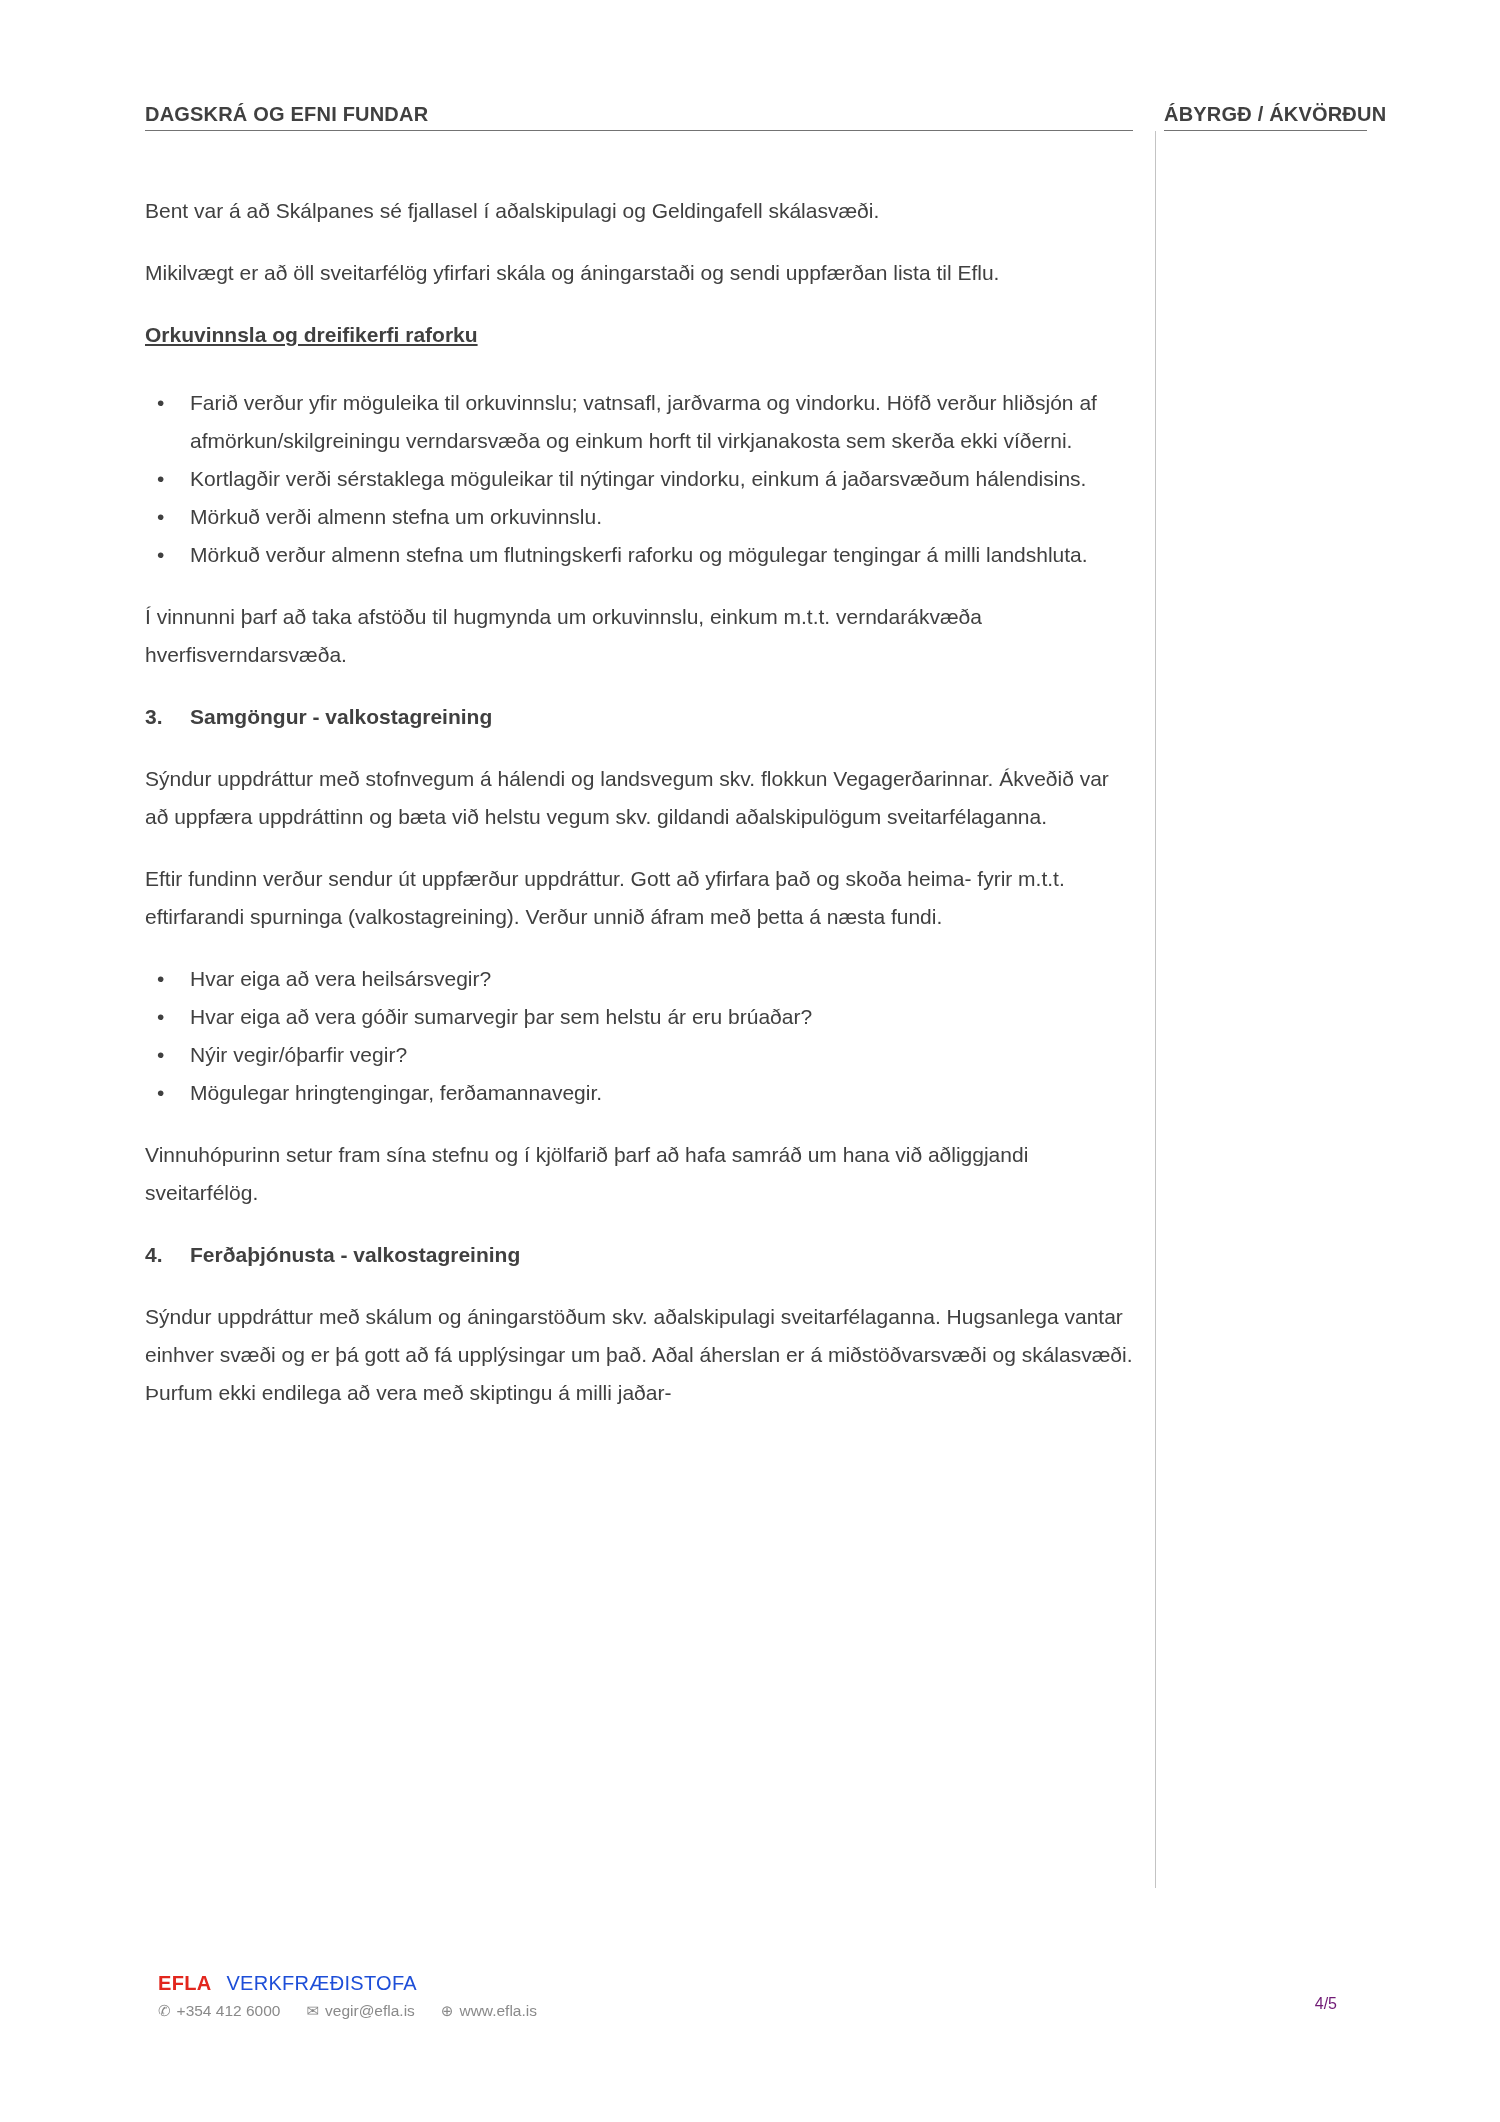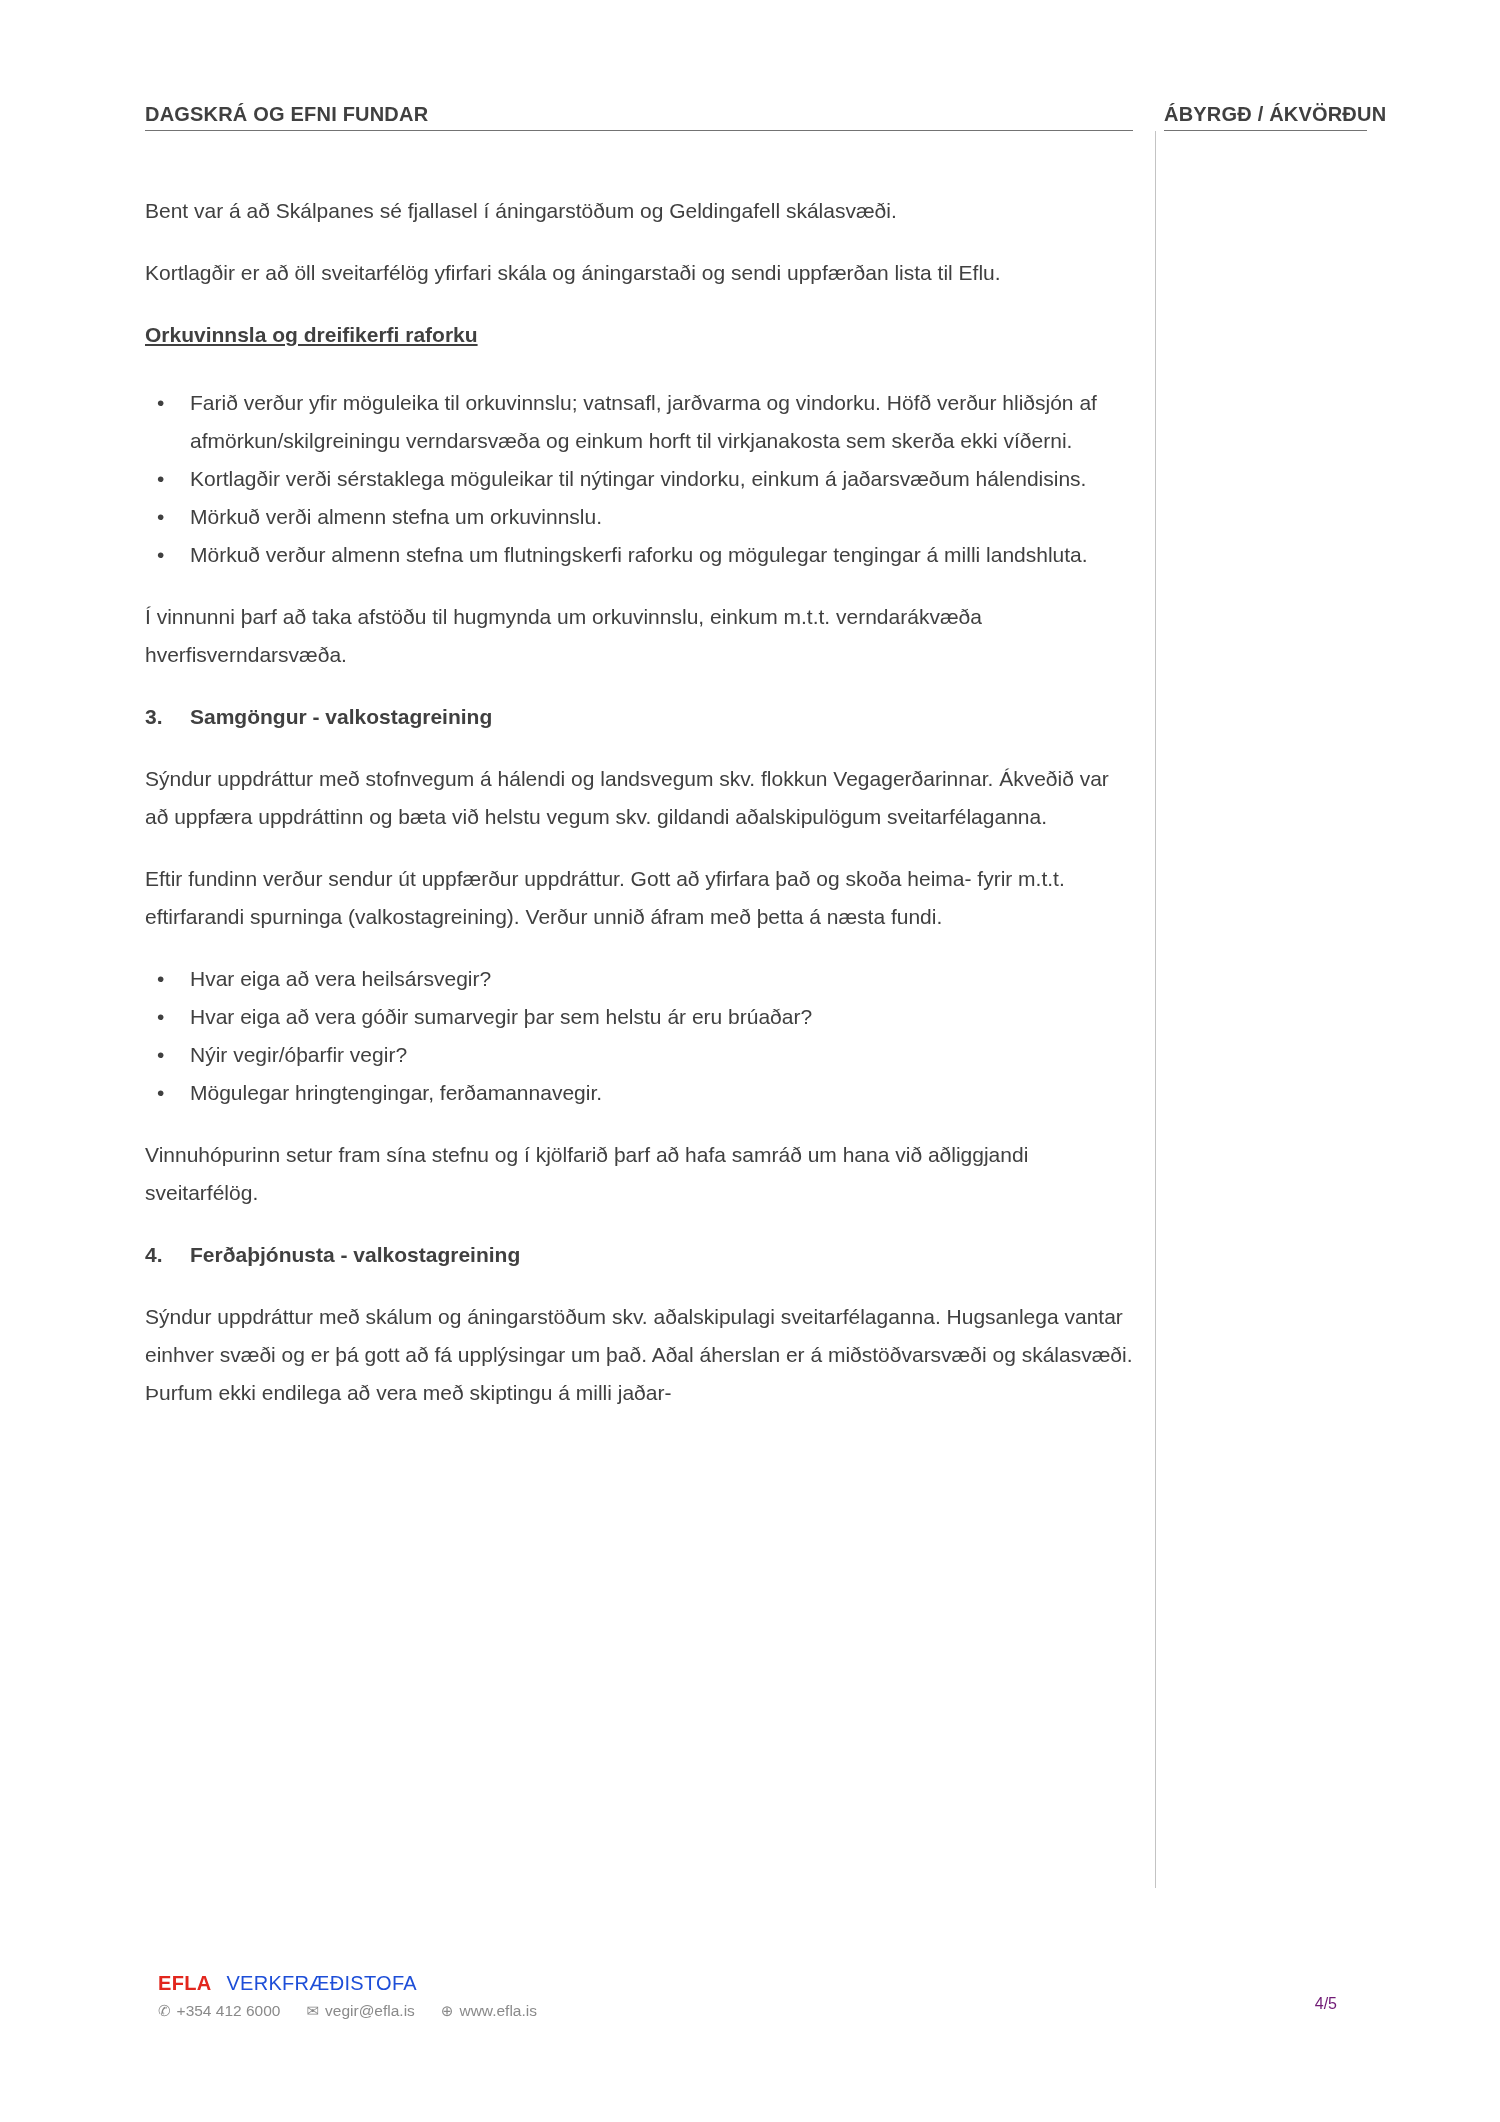--- a/index.html
+++ b/index.html
@@ -143,23 +143,23 @@
 
 <div class="header-title left">DAGSKRÁ OG EFNI FUNDAR</div>
 <div class="header-title right">ÁBYRGÐ / ÁKVÖRÐUN</div>
 <div class="header-rule left"></div>
 <div class="header-rule right"></div>
 <div class="v-divider"></div>
 
 <div class="content">
 
 
-  <p>Bent var á að Skálpanes sé fjallasel í áningarstöðum og Geldingafell skálasvæði.</p>
-
-  <p>Kortlagðir er að öll sveitarfélög yfirfari skála og áningarstaði og sendi uppfærðan lista til Eflu.</p>
+  <p>Bent var á að Skálpanes sé fjallasel í aðalskipulagi og Geldingafell skálasvæði.</p>
+
+  <p>Mikilvægt er að öll sveitarfélög yfirfari skála og áningarstaði og sendi uppfærðan lista til Eflu.</p>
 
   <div class="bold-heading">Orkuvinnsla og dreifikerfi raforku</div>
 
   <ul>
     <li>Farið verður yfir möguleika til orkuvinnslu; vatnsafl, jarðvarma og vindorku. Höfð verður hliðsjón af afmörkun/skilgreiningu verndarsvæða og einkum horft til virkjanakosta sem skerða ekki víðerni.</li>
     <li>Kortlagðir verði sérstaklega möguleikar til nýtingar vindorku, einkum á jaðarsvæðum hálendisins.</li>
     <li>Mörkuð verði almenn stefna um orkuvinnslu.</li>
     <li>Mörkuð verður almenn stefna um flutningskerfi raforku og mögulegar tengingar á milli landshluta.</li>
   </ul>
 

